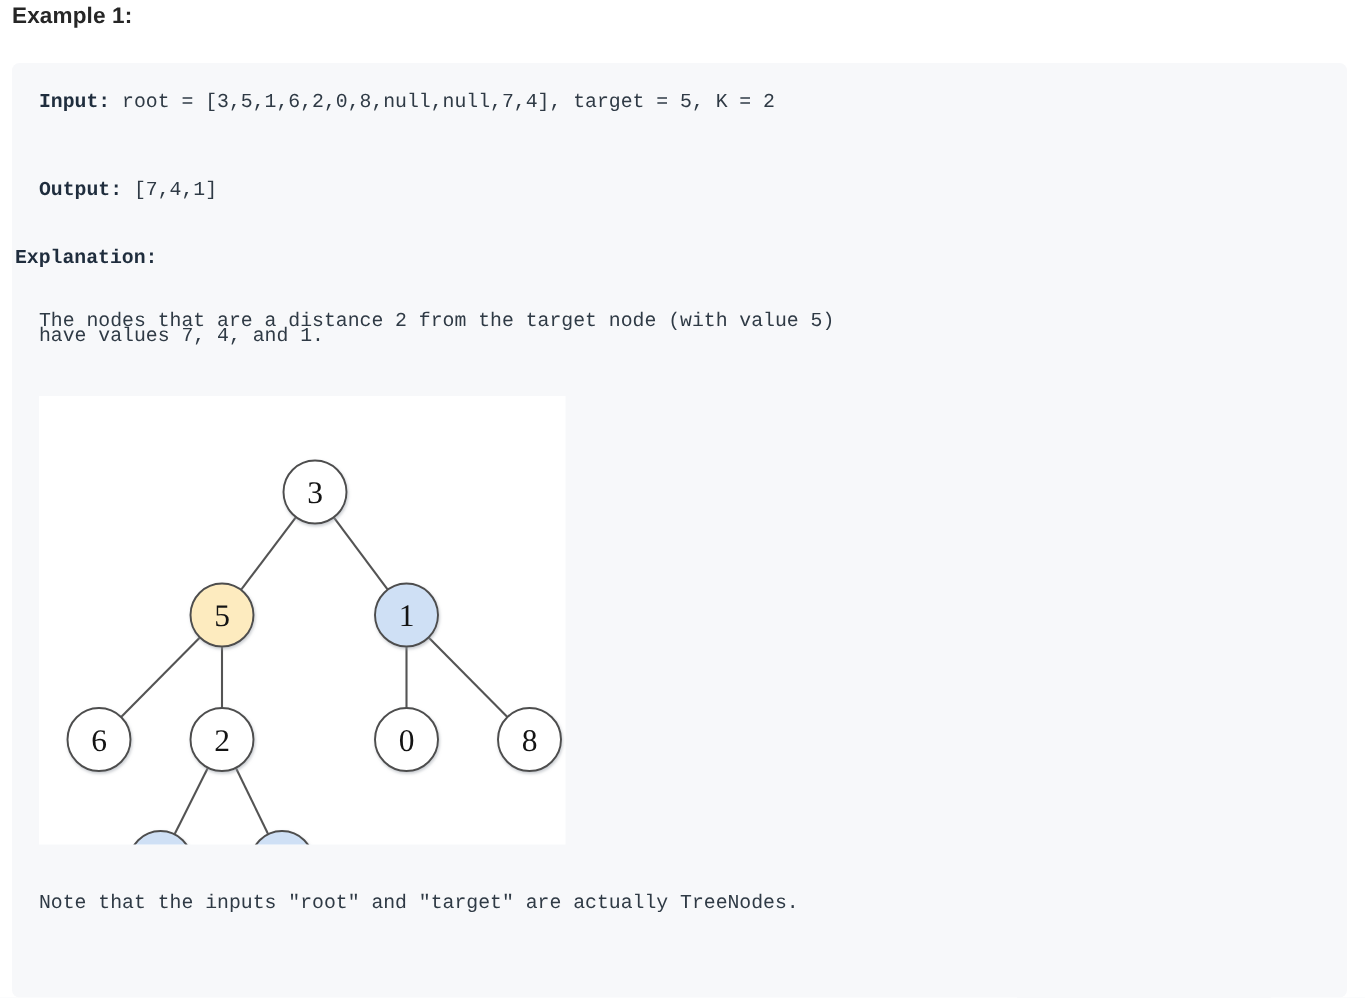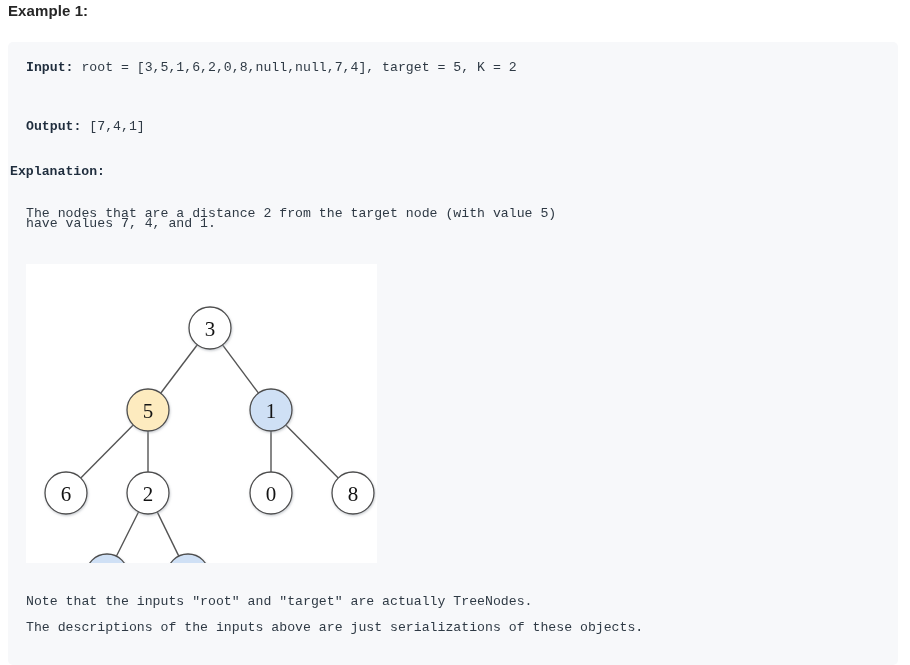--- a/index.html
+++ b/index.html
@@ -160,16 +160,15 @@
             </g>
             <g>
               <circle cx="162" cy="311" r="21" class="node-circle" filter="url(#nodeShadow)" fill="#cfe0f5" stroke="#8fb4de"></circle>
               <text x="162" y="311.5" class="node-label" fill="#141414">4</text>
             </g>
           </g>
       </svg>
     </div>
 
     <div class="code-text ln-note1">Note that the inputs "root" and "target" are actually TreeNodes.</div>
-    <div class="code-text ln-note2">The descriptions of the inputs above are just serializations of these objects.</div>
 
   </div>
 </div>
 
 </body></html>

